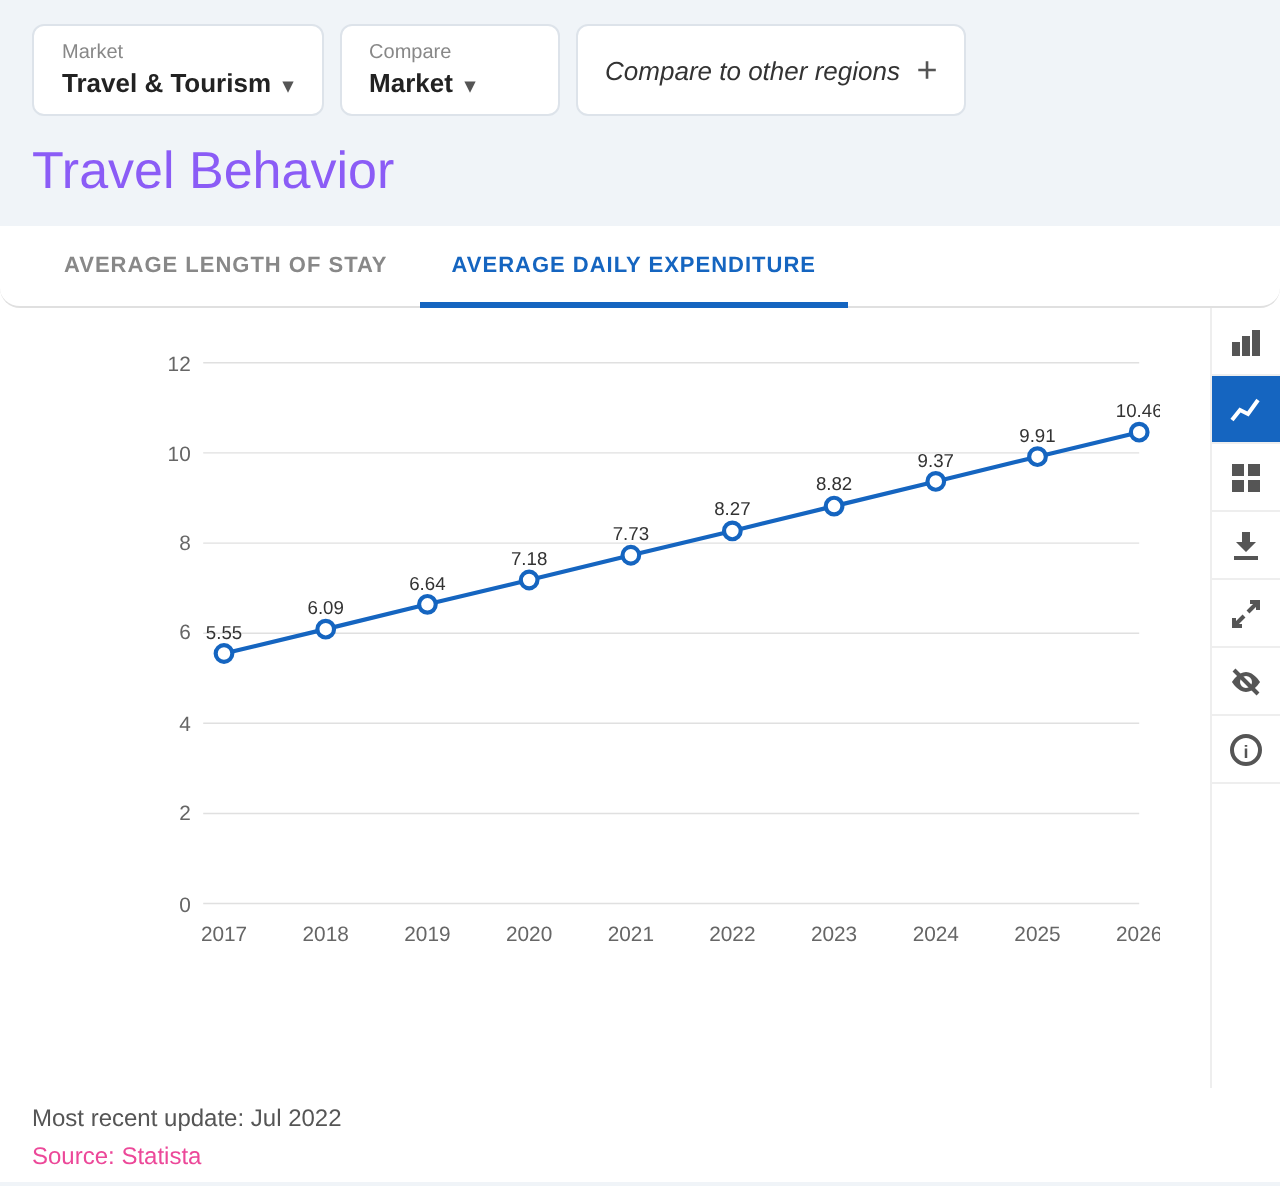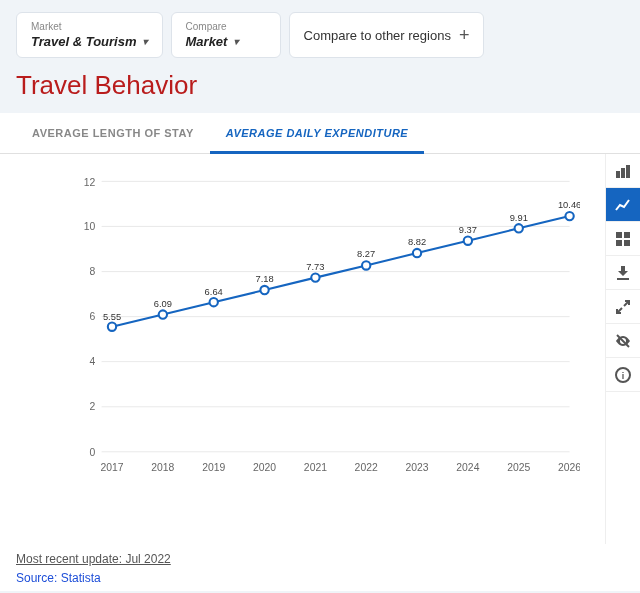--- a/index.html
+++ b/index.html
@@ -31,91 +31,91 @@
       gap: 2px;
       min-width: 110px;
     }
     .dropdown-pill .label {
       font-size: 10px;
       color: #888;
       text-transform: none;
     }
     .dropdown-pill .value-row {
       display: flex;
-      align-items: center;
+      align-items: flex-end;
       gap: 6px;
       font-size: 13px;
       font-weight: 700;
       color: #222;
-      font-style: italic;
     }
     .dropdown-pill .chevron {
       font-size: 10px;
       color: #555;
     }
 
     .compare-pill {
       background: #fff;
       border: 1px solid #dde3ea;
       border-radius: 6px;
       padding: 8px 14px;
       cursor: pointer;
       display: flex;
       align-items: center;
       gap: 8px;
       font-size: 13px;
       color: #333;
       min-width: 140px;
+      font-style: italic;
     }
     .compare-pill .plus-icon {
       font-size: 18px;
       color: #555;
       font-weight: 300;
     }
 
     
     .page-title {
       font-size: 26px;
       font-weight: 400;
-      color: #b91c1c;
+      color: #8b5cf6;
       padding: 4px 16px 12px 16px;
       background: #f0f4f8;
     }
 
     
     .main-content {
       background: #fff;
       margin: 0;
       padding: 0;
       position: relative;
       width: 640px;
     }
 
     
     .tabs-bar {
       display: flex;
       border-bottom: 1px solid #e0e0e0;
       padding: 0 16px;
       gap: 0;
+      border-radius: 10px;
     }
     .tab {
       padding: 14px 16px 12px 16px;
       font-size: 11px;
       font-weight: 600;
       color: #888;
       cursor: pointer;
       letter-spacing: 0.5px;
       text-transform: uppercase;
       border-bottom: 3px solid transparent;
       margin-bottom: -1px;
     }
     .tab.active {
       color: #1565c0;
       border-bottom: 3px solid #1565c0;
-      font-style: italic;
     }
 
     
     .chart-wrapper {
       position: relative;
       padding: 16px 60px 60px 60px;
       height: 390px;
     }
 
     .chart-svg {
@@ -154,25 +154,24 @@
 
     
     .chart-footer {
       padding: 8px 16px 6px 16px;
       background: #fff;
     }
     .chart-footer .update-text {
       font-size: 12px;
       color: #555;
       margin-bottom: 5px;
-      text-decoration: underline;
     }
     .chart-footer .source-text {
       font-size: 12px;
-      color: #1d4ed8;
+      color: #ec4899;
     }
   </style>
 </head>
 <body>
 
 <div class="header-bar">
   <div class="dropdown-pill">
     <span class="label">Market</span>
     <div class="value-row">
       <span>Travel &amp; Tourism</span>

